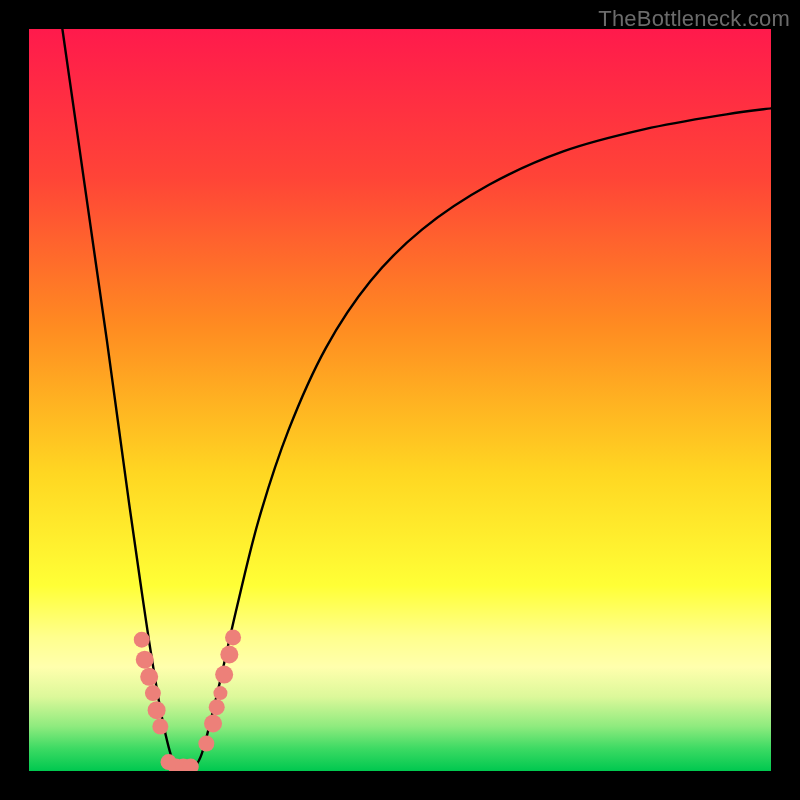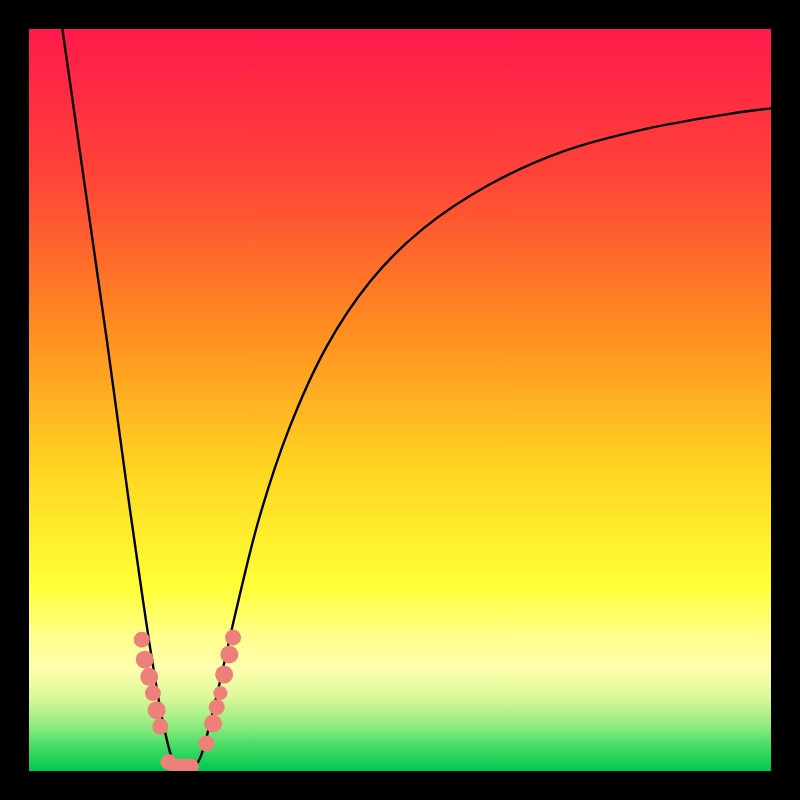--- a/index.html
+++ b/index.html
@@ -89,13 +89,14 @@
           <circle cx="177.34" cy="714.55" r="8" fill="#ed8079"></circle>
           <circle cx="184.02" cy="694.51" r="9" fill="#ed8079"></circle>
           <circle cx="187.73" cy="678.19" r="8" fill="#ed8079"></circle>
           <circle cx="191.44" cy="664.09" r="7" fill="#ed8079"></circle>
           <circle cx="195.15" cy="645.54" r="9" fill="#ed8079"></circle>
           <circle cx="200.34" cy="625.51" r="9" fill="#ed8079"></circle>
           <circle cx="204.05" cy="608.44" r="8" fill="#ed8079"></circle>
         </g>
     </svg>
   </div>
+  <div class="watermark">TheBottleneck.com</div>
 </div>
 
 </body></html>

